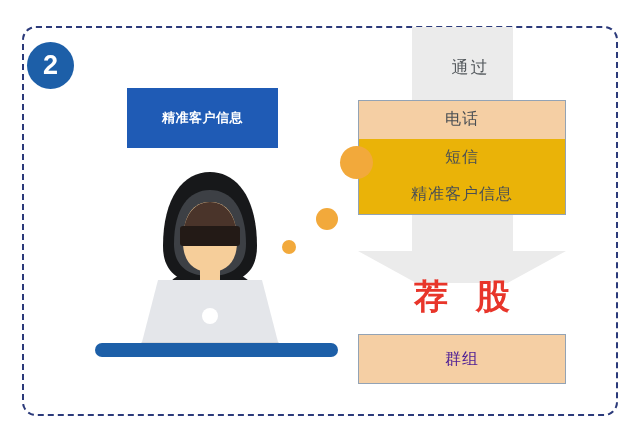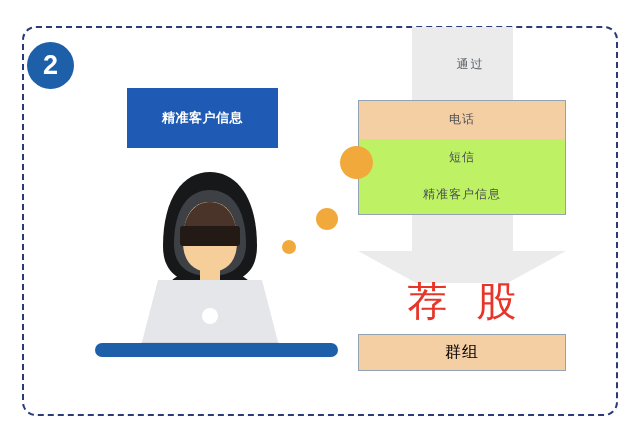--- a/index.html
+++ b/index.html
@@ -77,88 +77,88 @@
     background: #ebebeb;
   }
 
   
   .tongguo {
     position: absolute;
     left: 412px;
     top: 56px;
     width: 117px;
     text-align: center;
-    font-size: 12px;
+    font-size: 17px;
     color: #555a5e;
     letter-spacing: 2px;
   }
 
   
   .channel-table {
     position: absolute;
     left: 358px;
     top: 100px;
     width: 208px;
     border: 1px solid #93a3b5;
     box-sizing: border-box;
     background: #ffffff;
   }
   .channel-row {
     height: 37.5px;
     display: flex;
     align-items: center;
     justify-content: center;
-    font-size: 12px;
+    font-size: 16px;
     color: #4a4f54;
     letter-spacing: 1px;
     text-align: right;
   }
   .channel-row.odd  { background: #f5cfa4; }
-  .channel-row.even { background: #bef264; }
+  .channel-row.even { background: #eab308; }
 
   
   .funnel {
     position: absolute;
     left: 358px;
     top: 251px;
     width: 208px;
     height: 32px;
     background: #ebebeb;
     clip-path: polygon(0% 0%, 100% 0%, 72% 100%, 28% 100%);
   }
 
   
   .headline {
     position: absolute;
     left: 358px;
     top: 274px;
     width: 208px;
     text-align: center;
-    font-size: 40px;
-    font-weight: normal;
+    font-size: 34px;
+    font-weight: bold;
     color: #e8352a;
     letter-spacing: 9px;
     text-indent: 9px;
   }
 
   
   .group-box {
     position: absolute;
     left: 358px;
     top: 334px;
     width: 208px;
-    height: 37px;
+    height: 50px;
     background: #f5cfa4;
     border: 1px solid #93a3b5;
     box-sizing: border-box;
     display: flex;
     align-items: center;
     justify-content: center;
     font-size: 16px;
-    color: #000000;
+    color: #4c1d95;
     letter-spacing: 1px;
   }
 
   
   .dot {
     position: absolute;
     border-radius: 50%;
     background: #f2a93b;
   }
   .dot-1 { left: 340px; top: 146px; width: 33px; height: 33px; }

